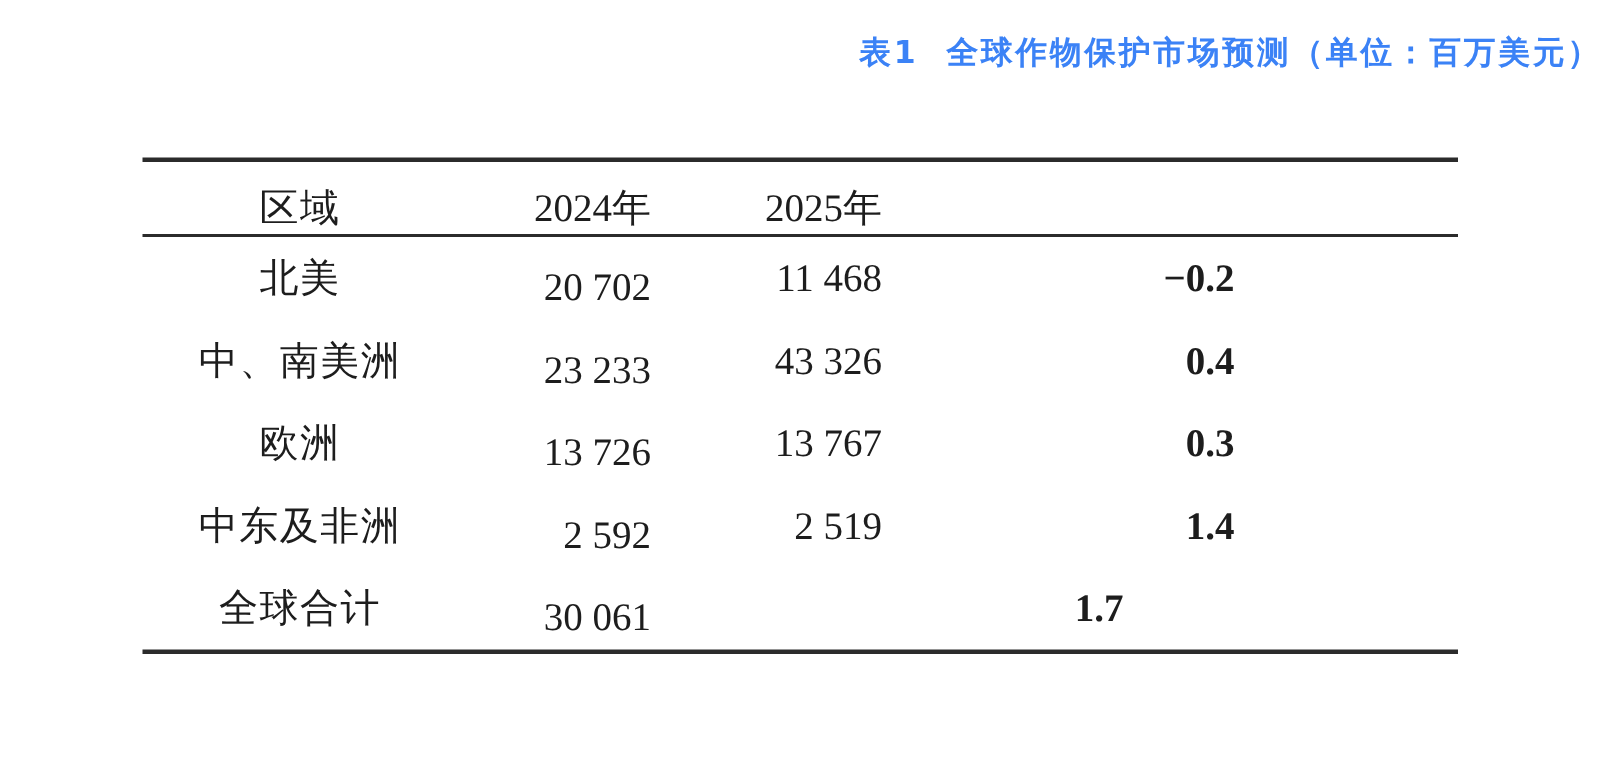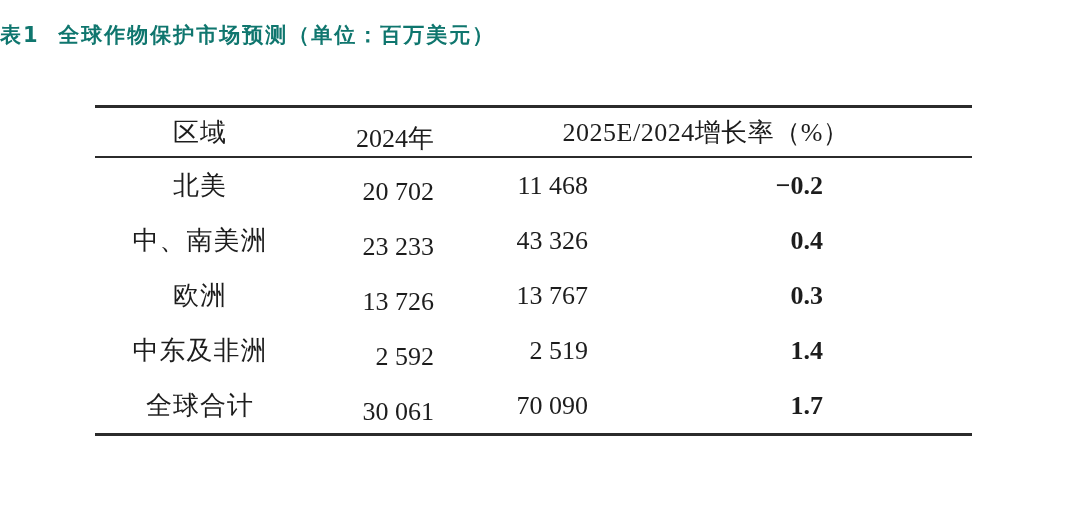--- a/index.html
+++ b/index.html
@@ -16,45 +16,46 @@
     position: relative;
     width: 1068px;
     height: 522px;
     background: #ffffff;
   }
   .title {
     position: absolute;
     top: 21px;
     left: 0;
     width: 1068px;
-    text-align: left;
+    text-align: right;
     font-family: "DejaVu Sans", "Liberation Sans", sans-serif;
     font-weight: bold;
     font-size: 21px;
     letter-spacing: 2px;
-    color: #0f766e;
+    color: #3b82f6;
     white-space: pre;
   }
   .table-area {
     position: absolute;
     left: 95px;
     top: 105px;
     width: 877px;
     border-top: 3px solid #2b2b2b;
     border-bottom: 3px solid #2b2b2b;
   }
   .row {
     display: flex;
     align-items: center;
     height: 55px;
     font-size: 26px;
   }
   .row.header {
     height: 48px;
     border-bottom: 2px solid #2b2b2b;
+    align-items: flex-end;
   }
   .cell { box-sizing: border-box; }
   .c1 {
     width: 210px;
     text-align: center;
     letter-spacing: 1px;
   }
   .c2 {
     width: 135px;
     text-align: right;
@@ -89,21 +90,21 @@
 
 <div class="page">
 
   <div class="title">表1  全球作物保护市场预测（单位：百万美元）</div>
 
   <div class="table-area">
 
     <div class="row header">
       <div class="cell c1">区域</div>
       <div class="cell c2">2024年</div>
-      <div class="cell c4 header-cell">2025E/2024增长率（%）</div>
+      <div class="cell c3">2025年</div>
     </div>
 
     <div class="row">
       <div class="cell c1">北美</div>
       <div class="cell c2">20 702</div>
       <div class="cell c3">11 468</div>
       <div class="cell c4">
         <span class="num-box">−0.2</span>
       </div>
     </div>
@@ -132,20 +133,19 @@
       <div class="cell c2">2 592</div>
       <div class="cell c3">2 519</div>
       <div class="cell c4">
         <span class="num-box">1.4</span>
       </div>
     </div>
 
     <div class="row">
       <div class="cell c1">全球合计</div>
       <div class="cell c2">30 061</div>
-      <div class="cell c3">70 090</div>
       <div class="cell c4">
         <span class="num-box">1.7</span>
       </div>
     </div>
 
   </div>
 </div>
 
 </body></html>

